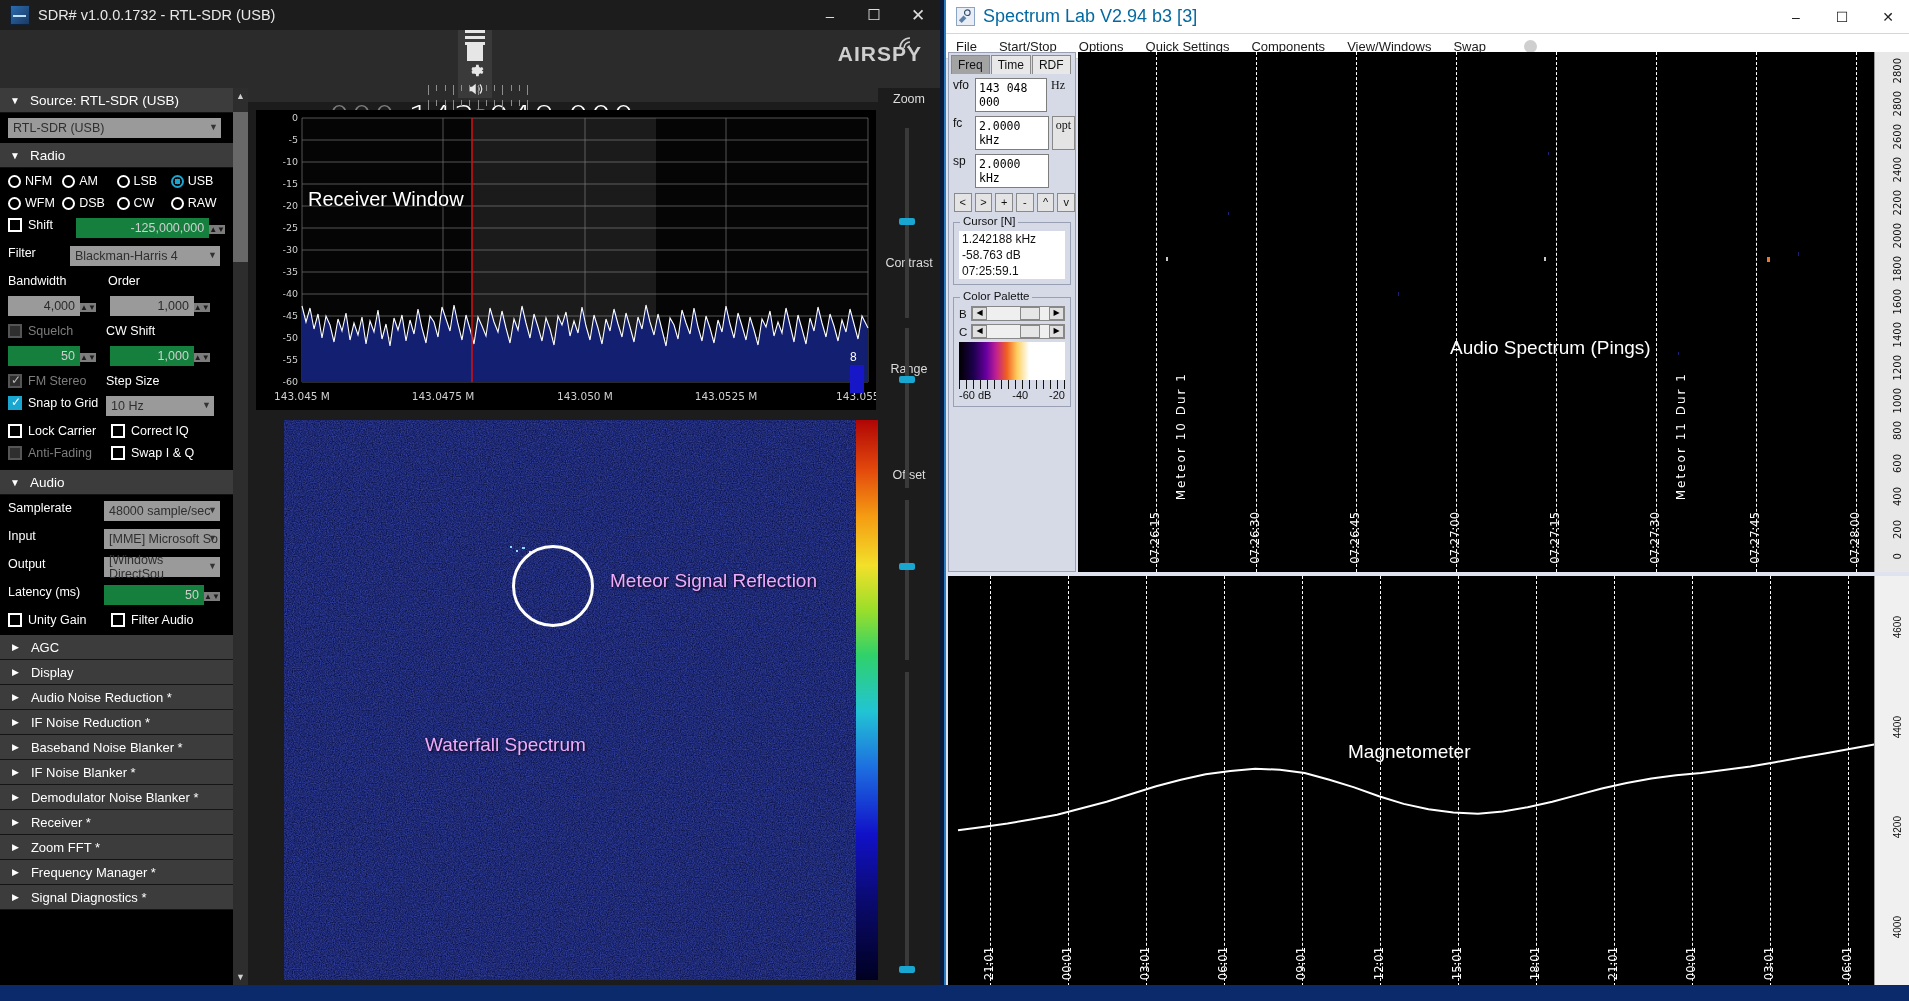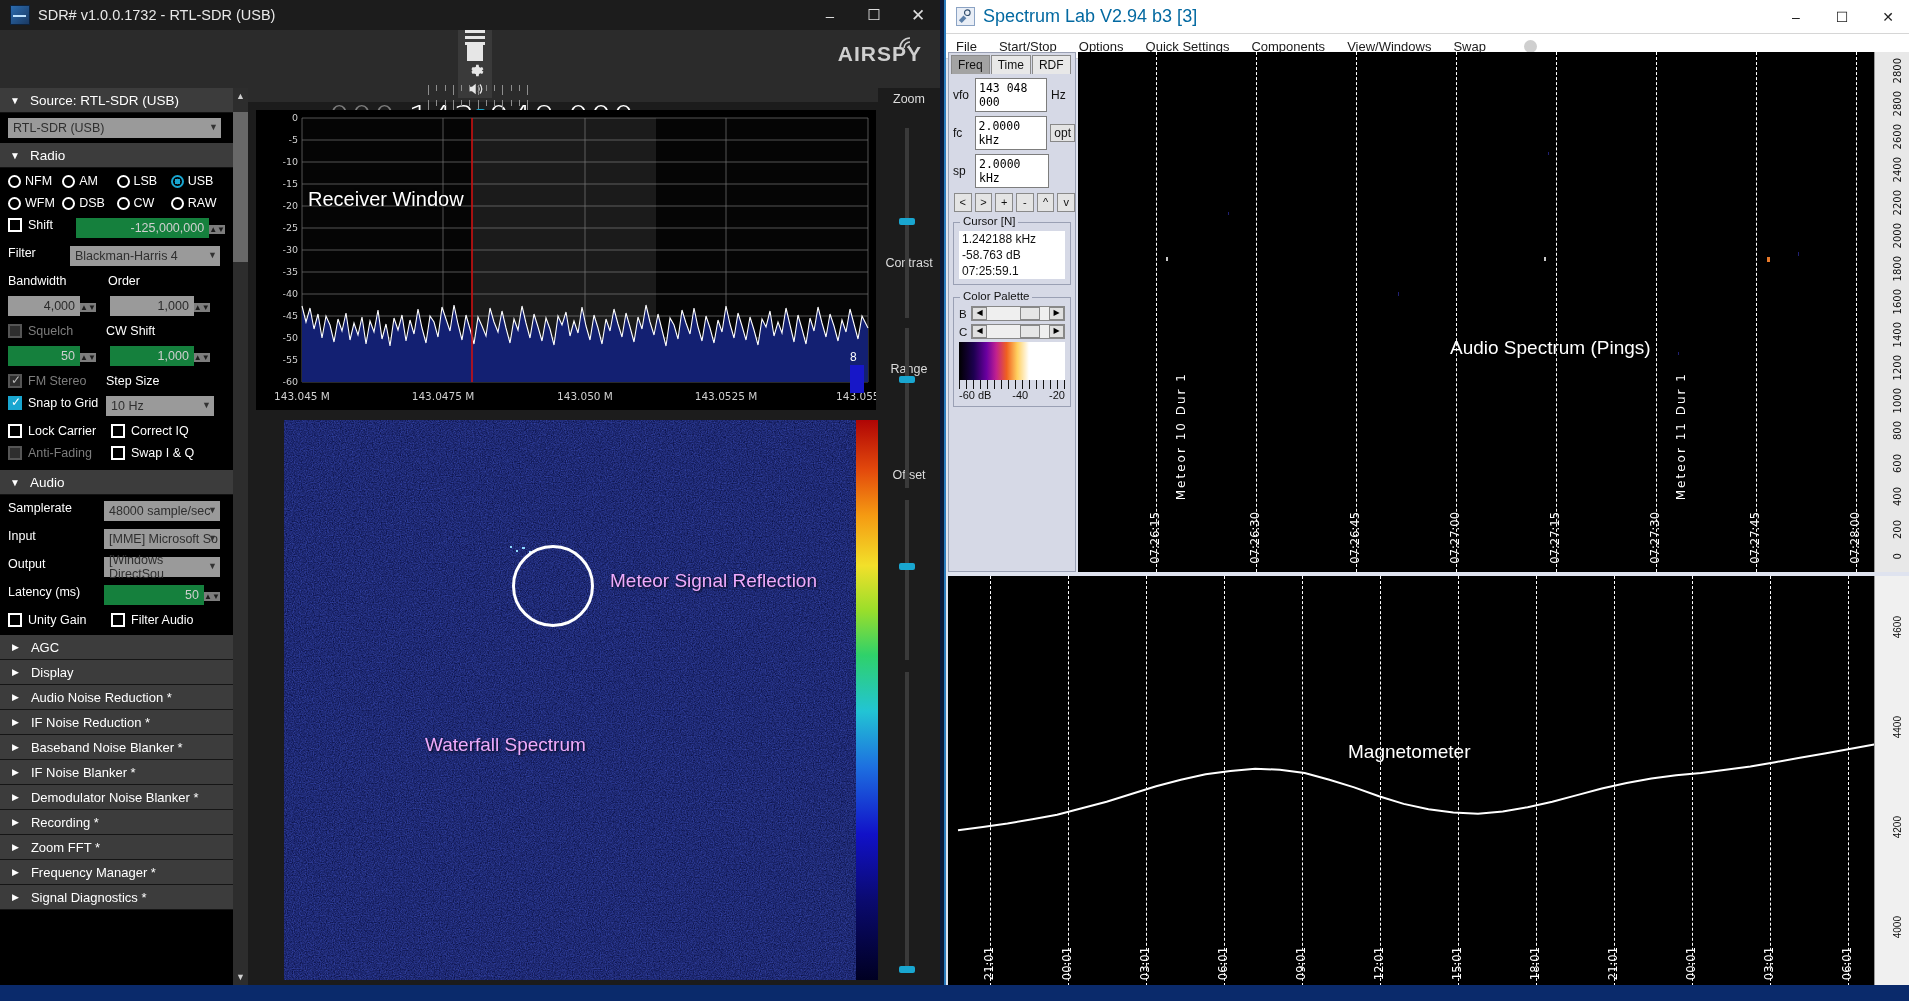--- a/index.html
+++ b/index.html
@@ -90,24 +90,24 @@
   .sl-winbtns{margin-left:auto;display:flex;}
   .sl-winbtns div{width:46px;height:33px;display:flex;align-items:center;justify-content:center;color:#222;font-size:14px;}
   .sl-menu{height:24px;background:#fff;display:flex;align-items:center;padding-left:10px;gap:22px;border-bottom:1px solid #cfcfcf;}
   .sl-menu span{color:#1b1b1b;font-size:13px;}
   .sl-menu .dot{margin-left:16px;width:13px;height:13px;border-radius:50%;background:#cfcfcf;}
 
   .sl-ctrl{position:absolute;left:2px;top:52px;width:128px;height:520px;background:#d6d9e6;border:1px solid #9aa0b4;box-sizing:border-box;}
   .tabs{display:flex;margin:2px 0 0 2px;}
   .tab{font-size:12px;color:#111;padding:2px 6px;border:1px solid #8a8a8a;border-bottom:none;background:#e8e8e8;margin-right:1px;}
   .tab.active{background:#a3a3a3;}
-  .fld{display:flex;align-items:center;margin:4px 0 0 4px;}
+  .fld{display:flex;margin:4px 0 0 4px;}
   .fld .k{font-size:12px;color:#111;width:22px;font-family:"Liberation Sans",sans-serif;}
   .fld .v{background:#fff;border:1px solid #7d7d7d;font-size:11.5px;font-family:"DejaVu Sans Mono",monospace;padding:2px 3px;}
-  .fld .u{font-size:12px;margin-left:4px;color:#111;}
+  .fld .u{font-size:12px;margin-left:4px;color:#111;font-family:Liberation Serif, serif;}
   .btnrow{display:flex;margin:5px 0 0 5px;gap:3px;}
   .minibtn{width:16px;height:17px;background:#e4e4e4;border:1px solid #8a8a8a;font-size:11px;text-align:center;line-height:16px;color:#111;}
   .grpbox{margin:6px 4px 0 4px;border:1px solid #9aa0b4;position:relative;padding:8px 5px 5px 5px;background:#d6d9e6;}
   .grpbox > .cap{position:absolute;top:-8px;left:6px;background:#d6d9e6;font-size:11.5px;color:#111;padding:0 3px;}
   .cursline{font-size:12px;color:#111;background:#fff;padding:1px 3px;}
   .pal-row{display:flex;align-items:center;margin-bottom:3px;}
   .pal-row .pk{font-size:11.5px;width:12px;color:#111;}
   .pal-row .bar{flex:1;height:13px;background:#efefef;border:1px solid #888;display:flex;justify-content:space-between;align-items:center;position:relative;}
   .pal-row .bar .ar{width:13px;height:11px;background:#e0e0e0;border:1px solid #888;font-size:8px;text-align:center;line-height:10px;}
   .pal-row .bar .th{position:absolute;right:24px;width:18px;height:11px;background:#e6e6e6;border:1px solid #888;}
@@ -407,21 +407,21 @@
             <div class="sub-item">
               <span class="tri">▶</span>
               <span>IF Noise Blanker *</span>
             </div>
             <div class="sub-item">
               <span class="tri">▶</span>
               <span>Demodulator Noise Blanker *</span>
             </div>
             <div class="sub-item">
               <span class="tri">▶</span>
-              <span>Recording *</span>
+              <span>Receiver *</span>
             </div>
             <div class="sub-item">
               <span class="tri">▶</span>
               <span>Zoom FFT *</span>
             </div>
             <div class="sub-item">
               <span class="tri">▶</span>
               <span>Frequency Manager *</span>
             </div>
             <div class="sub-item">

